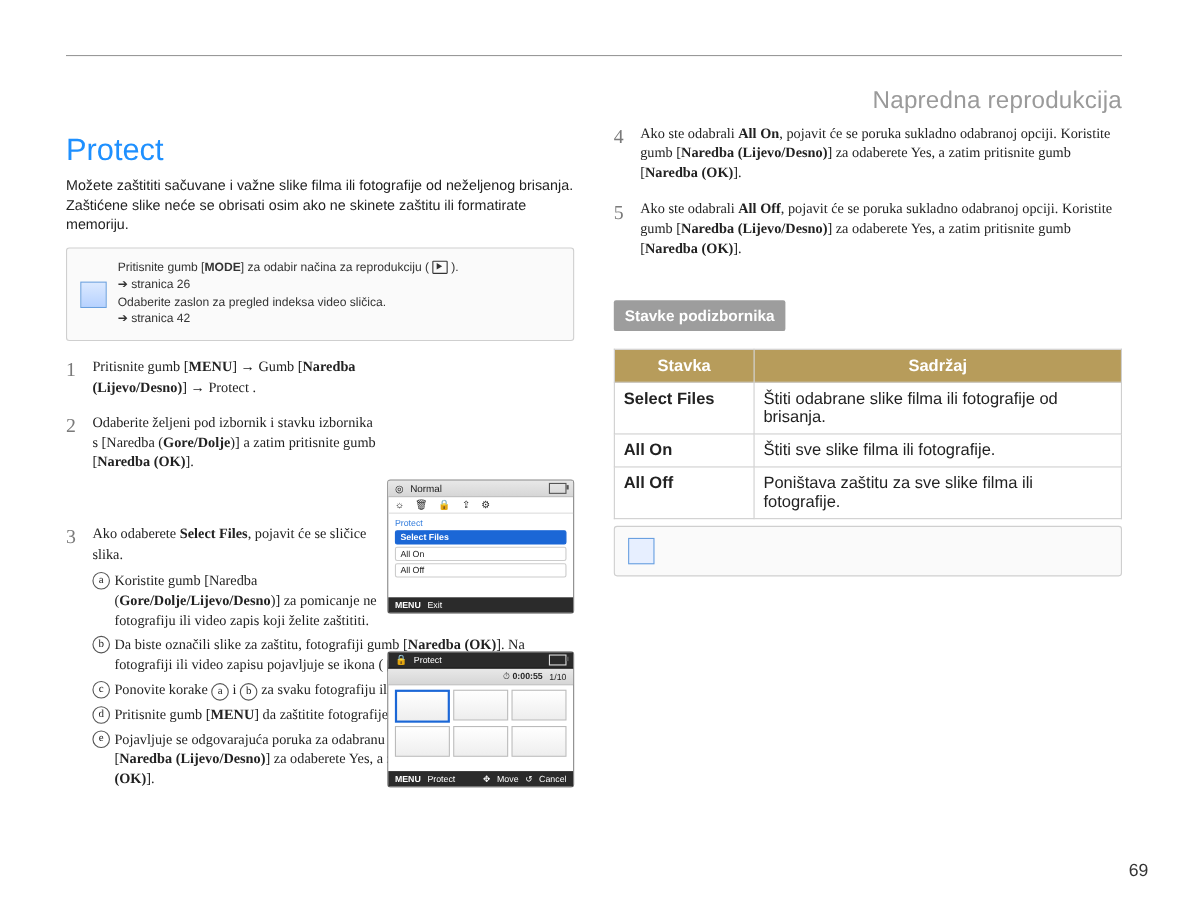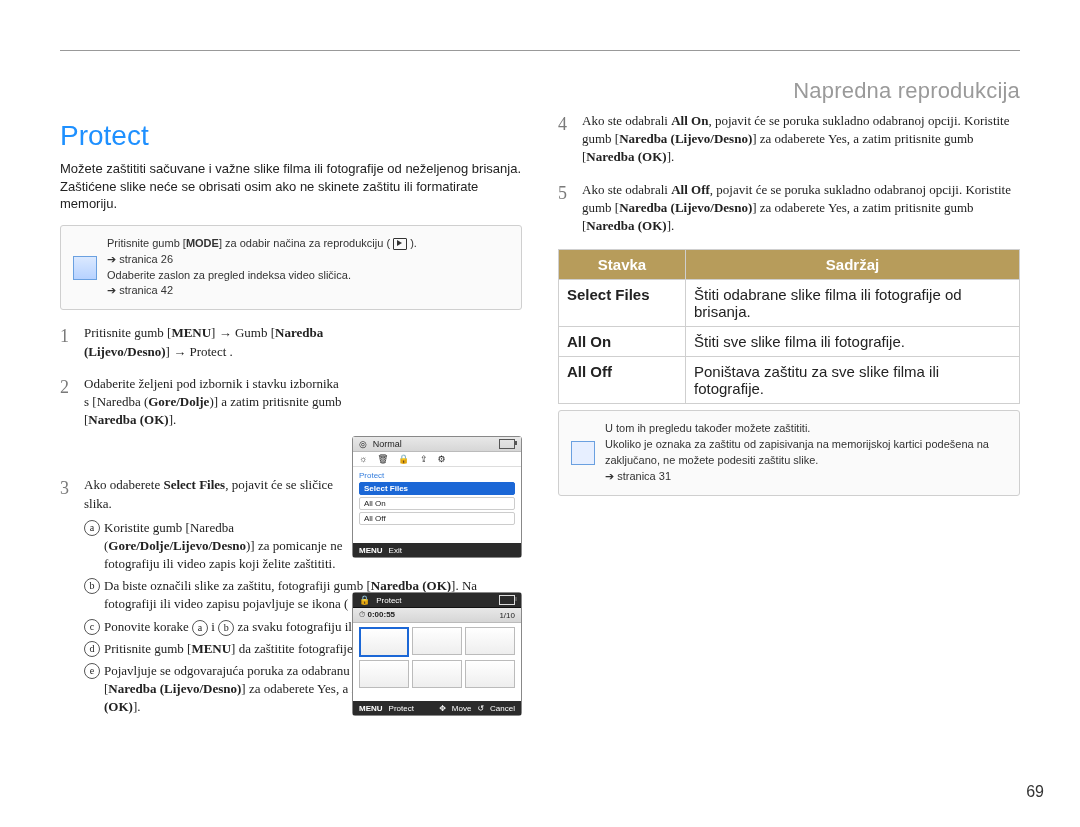--- a/index.html
+++ b/index.html
@@ -138,21 +138,21 @@
         <span class="tiny">Exit</span>
       </div>
     </div>
 
     <div class="lcd thumb">
       <div class="bar dark">
         <span>🔒</span>
         <span class="tiny">Protect</span>
         <span class="batt" style="border-color:#ddd;"></span>
       </div>
-      <div class="bar" style="justify-content:space-between;">
+      <div class="bar" style="justify-content:flex-end;">
         <span class="tiny"><span>⏱</span> <b>0:00:55</b></span>
         <span class="tiny">1/10</span>
       </div>
       <div class="grid">
         <div class="cell sel"></div>
         <div class="cell"></div>
         <div class="cell"></div>
         <div class="cell"></div>
         <div class="cell"></div>
         <div class="cell"></div>
@@ -171,20 +171,21 @@
   <div class="col">
     <ol class="steps" start="4" style="counter-reset: step 3;">
       <li class="wide">
         <span>Ako ste odabrali </span><b>All On</b><span>, pojavit će se poruka sukladno odabranoj opciji. Koristite gumb [</span><b>Naredba (Lijevo/Desno)</b><span>] za odaberete Yes, a zatim pritisnite gumb [</span><b>Naredba (OK)</b><span>].</span>
       </li>
       <li class="wide">
         <span>Ako ste odabrali </span><b>All Off</b><span>, pojavit će se poruka sukladno odabranoj opciji. Koristite gumb [</span><b>Naredba (Lijevo/Desno)</b><span>] za odaberete Yes, a zatim pritisnite gumb [</span><b>Naredba (OK)</b><span>].</span>
       </li>
     </ol>
 
+    <div class="sub-h">Stavke podizbornika</div>
 
     <table class="tbl">
       <thead>
         <tr>
           <th>Stavka</th>
           <th>Sadržaj</th>
         </tr>
       </thead>
       <tbody>
         <tr>
@@ -197,24 +198,19 @@
         </tr>
         <tr>
           <td>All Off</td>
               <td>Poništava zaštitu za sve slike filma ili fotografije.</td>
         </tr>
       </tbody>
     </table>
 
     <div class="notebox trim">
       <div class="icon" style="background:#e7efff;"></div>
-      <div class="txt">
-        <span>U tom ih pregledu također možete zaštititi.</span><br>
-        <span>Ukoliko je oznaka za zaštitu od zapisivanja na memorijskoj kartici podešena na zaključano, ne možete podesiti zaštitu slike.</span><br>
-        <span class="arrow"></span><span>stranica 31</span>
-      </div>
     </div>
   </div>
 </div>
 
 <div class="page-no">69</div>
 
 </div>
 
 </body></html>

